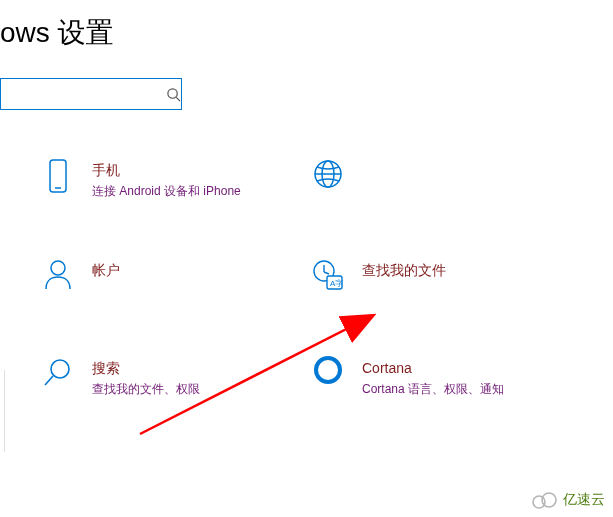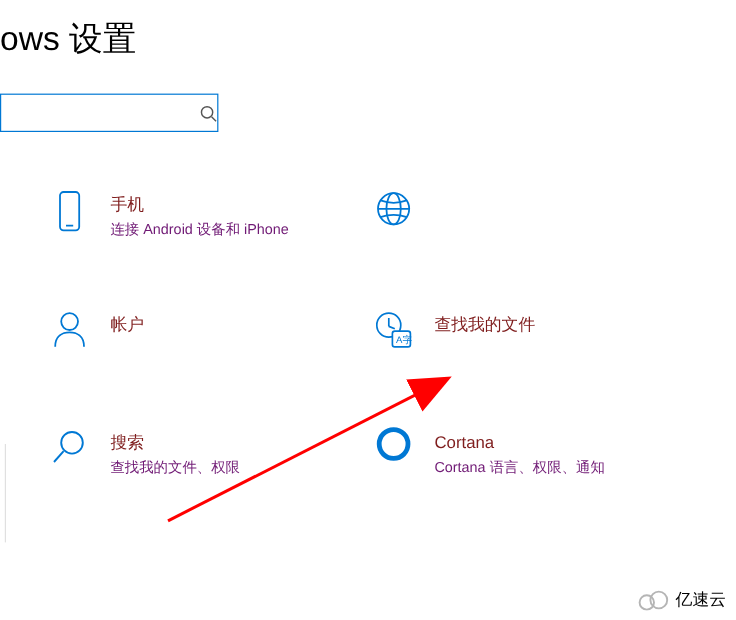--- a/index.html
+++ b/index.html
@@ -102,21 +102,21 @@
   .arrow-layer {
     position: absolute;
     top: 0; left: 0;
     width: 613px; height: 517px;
     pointer-events: none;
   }
   .watermark {
     position: absolute;
     right: 8px;
     bottom: 8px;
-    color: #000000;
+    color: #4d7c0f;
     font-size: 14px;
     display: flex;
     align-items: center;
     gap: 4px;
   }
   .watermark svg { display:block; }
   .side-sliver {
     position: absolute;
     left: 0;
     top: 370px;

